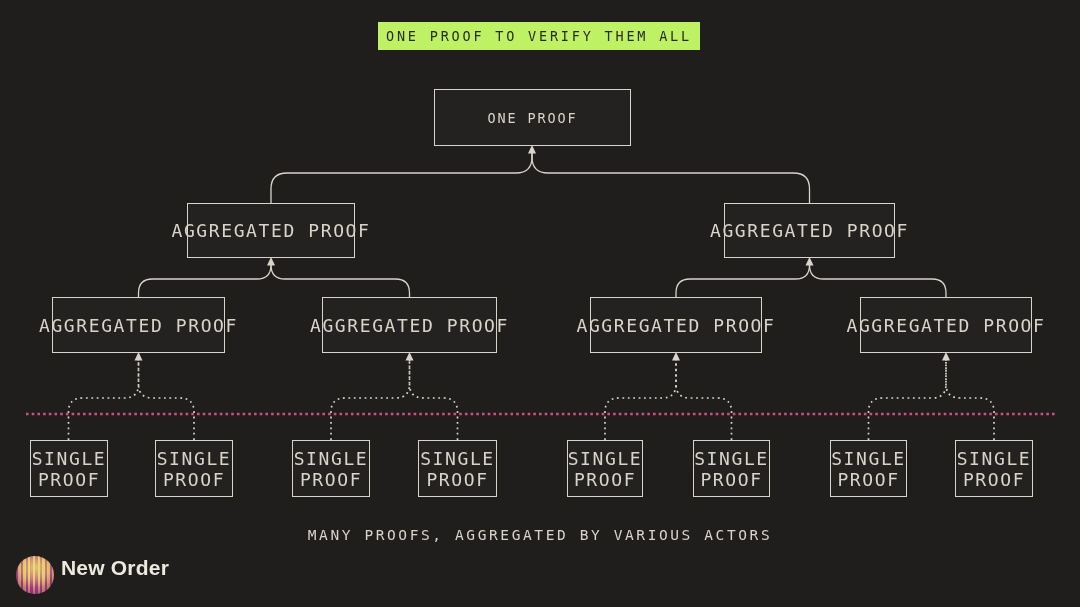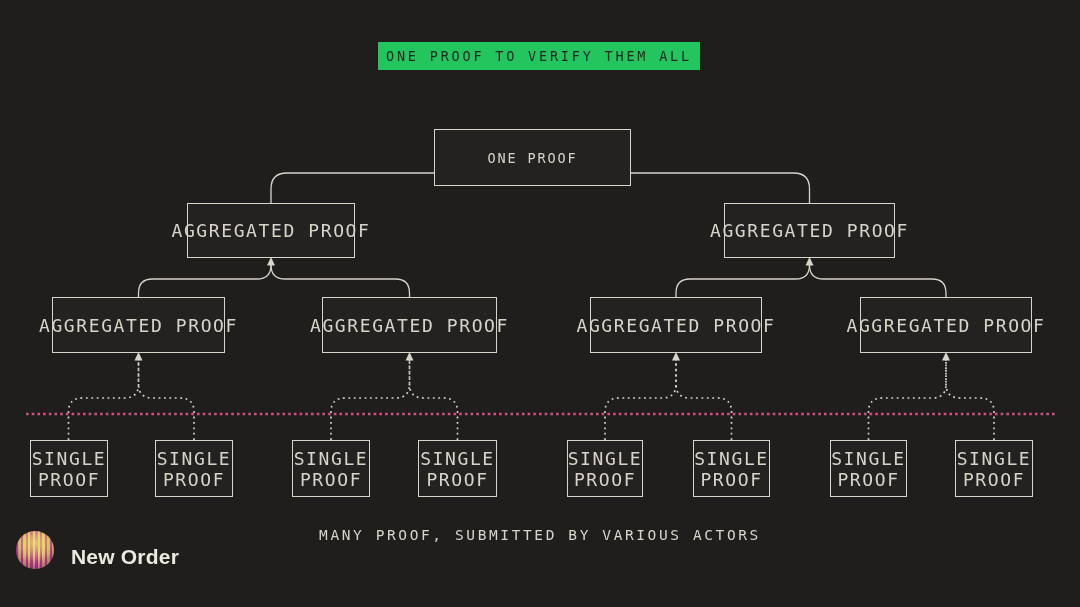--- a/index.html
+++ b/index.html
@@ -9,44 +9,44 @@
     font-family:"DejaVu Sans Mono", monospace;
     overflow:hidden;position:relative;
   }
   .stage{position:absolute;inset:0;width:1080px;height:607px;}
   svg.connectors{position:absolute;left:0;top:0;width:1080px;height:607px;pointer-events:none;}
   .conn{fill:none;stroke:#d8d4ca;stroke-width:1.3;}
   .conn.dotted{stroke-width:1.7;stroke-dasharray:1.8 3.6;}
   .arrow{fill:#d8d4ca;stroke:none;}
   .divider{stroke:#cc5181;stroke-width:2.6;stroke-dasharray:2.6 3.1;}
   .banner{
-    position:absolute;left:378px;top:42px;width:322px;height:28px;
-    background:#22c55e;color:#2b2a27;
+    position:absolute;left:378px;top:22px;width:322px;height:28px;
+    background:#bef264;color:#2b2a27;
     font-size:13.5px;letter-spacing:2.8px;
     display:flex;align-items:center;justify-content:center;
     white-space:nowrap;
   }
   .box{
     position:absolute;
     border:1.2px solid #d8d4ca;
     background:#242221;
     color:#d8d4ca;
     display:flex;flex-direction:column;align-items:center;justify-content:center;
     font-size:18px;letter-spacing:1.6px;line-height:21px;
     white-space:nowrap;box-sizing:border-box;
   }
   .box.root{font-size:13.5px;letter-spacing:1.9px;line-height:22px;}
   .caption{
     position:absolute;left:0;top:527px;width:1080px;
     text-align:center;color:#d8d4ca;
     font-size:14.5px;letter-spacing:2.6px;
   }
   .logo{
-    position:absolute;left:16px;top:529px;height:40px;
-    display:flex;align-items:flex-end;gap:17px;
+    position:absolute;left:16px;top:556px;height:40px;
+    display:flex;align-items:flex-start;gap:7px;
   }
   .logo-mark{
     width:38px;height:38px;border-radius:50%;
     background:
       radial-gradient(circle at 50% 30%, rgba(236,222,110,0.85) 0%, rgba(236,222,110,0.35) 38%, rgba(236,222,110,0) 62%),
       repeating-linear-gradient(90deg, #b93fa0 0px, #b93fa0 2.4px, #e4cf5d 2.4px, #e4cf5d 4.8px);
     box-shadow:inset 0 -6px 10px rgba(120,20,110,0.55);
   }
   .logo-text{
     font-family:"Liberation Sans", sans-serif;
@@ -86,21 +86,21 @@
 
     <path class="conn dotted" d="M 868.5,440 L 868.5,412 Q 868.5,398 882.5,398 L 932,398 Q 946,398 946,384 L 946,359"></path>
     <path class="conn dotted" d="M 994,440 L 994,412 Q 994,398 980,398 L 960,398 Q 946,398 946,384 L 946,359"></path>
     <polygon class="arrow" points="946,352 942,360.5 950,360.5"></polygon>
 
     <line class="divider" x1="26" y1="414" x2="1056" y2="414"></line>
   </svg>
 
   <div class="banner">ONE PROOF TO VERIFY THEM ALL</div>
 
-  <div class="box root" style="left:434px;top:89px;width:197px;height:57px;margin-top:40px;">
+  <div class="box root" style="left:434px;top:89px;width:197px;height:57px;">
     <span>ONE PROOF</span>
   </div>
 
   <div class="box" style="left:187px;top:203px;width:168px;height:55px;">
     <span>AGGREGATED PROOF</span>
   </div>
   <div class="box" style="left:724px;top:203px;width:171px;height:55px;">
     <span>AGGREGATED PROOF</span>
   </div>
 
@@ -143,20 +143,20 @@
   </div>
   <div class="box" style="left:830px;top:440px;width:77px;height:57px;">
     <span>SINGLE</span>
     <span>PROOF</span>
   </div>
   <div class="box" style="left:955px;top:440px;width:78px;height:57px;">
     <span>SINGLE</span>
     <span>PROOF</span>
   </div>
 
-  <div class="caption">MANY PROOF, SUBMITTED BY VARIOUS ACTORS</div>
+  <div class="caption">MANY PROOFS, AGGREGATED BY VARIOUS ACTORS</div>
 
   <div class="logo">
     <span class="logo-mark"></span>
     <span class="logo-text">New Order</span>
   </div>
 
 </div>
 
 </body></html>

